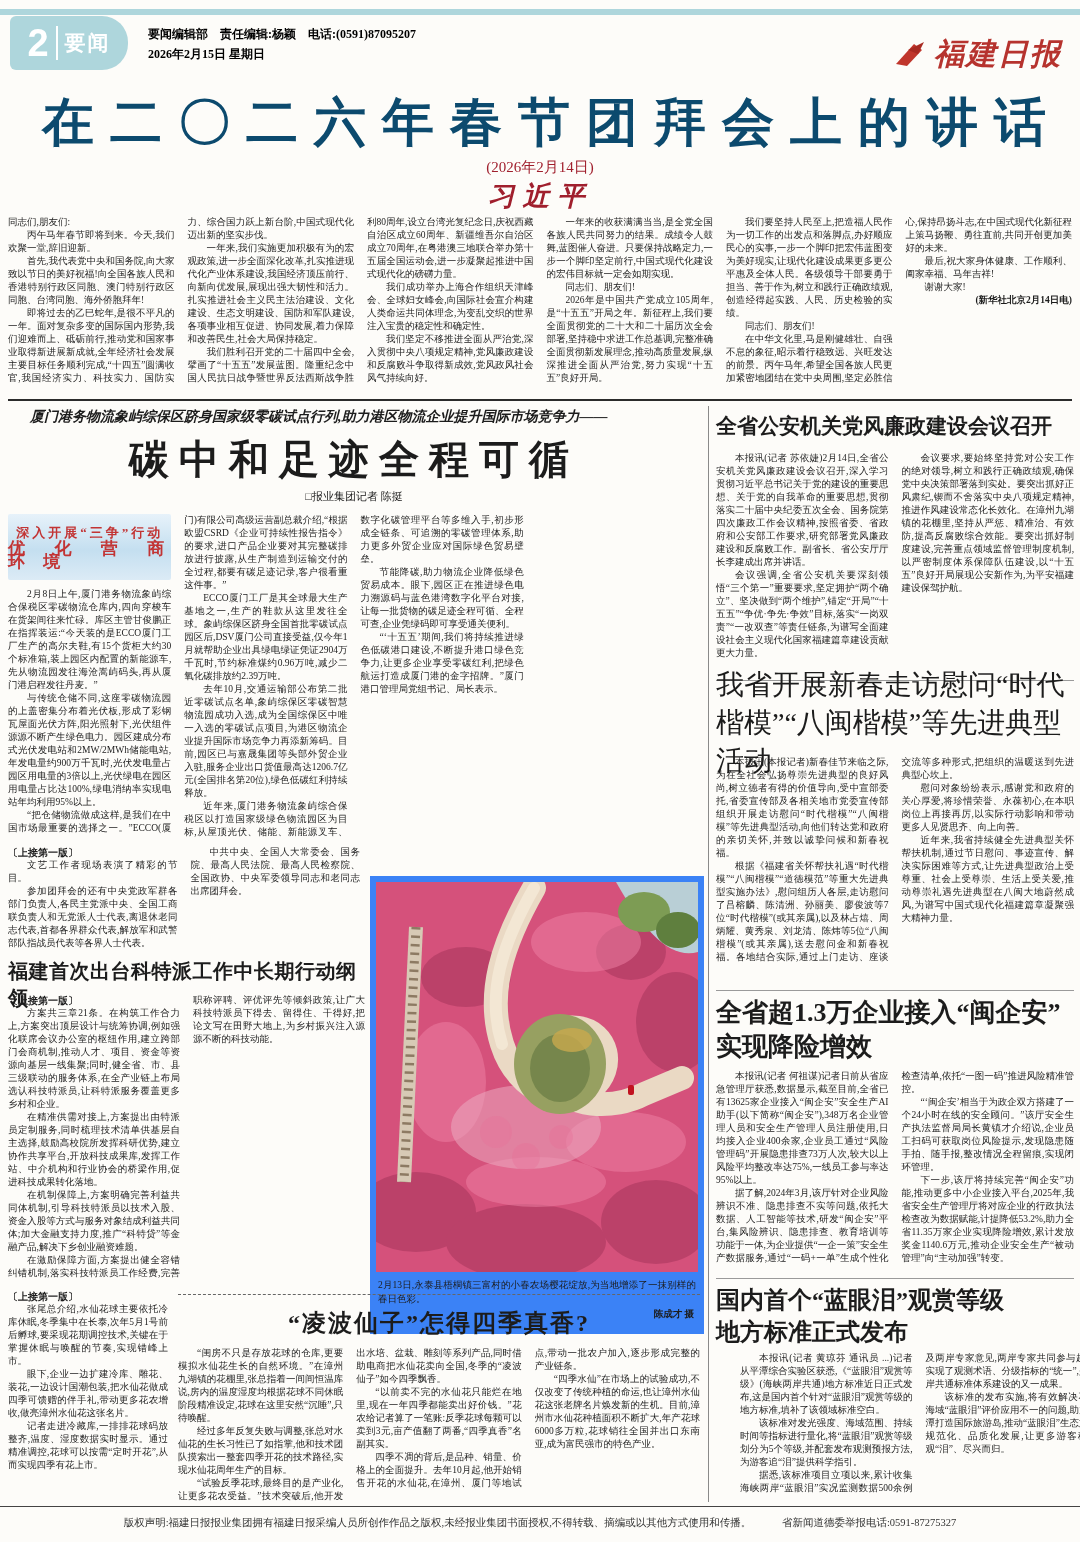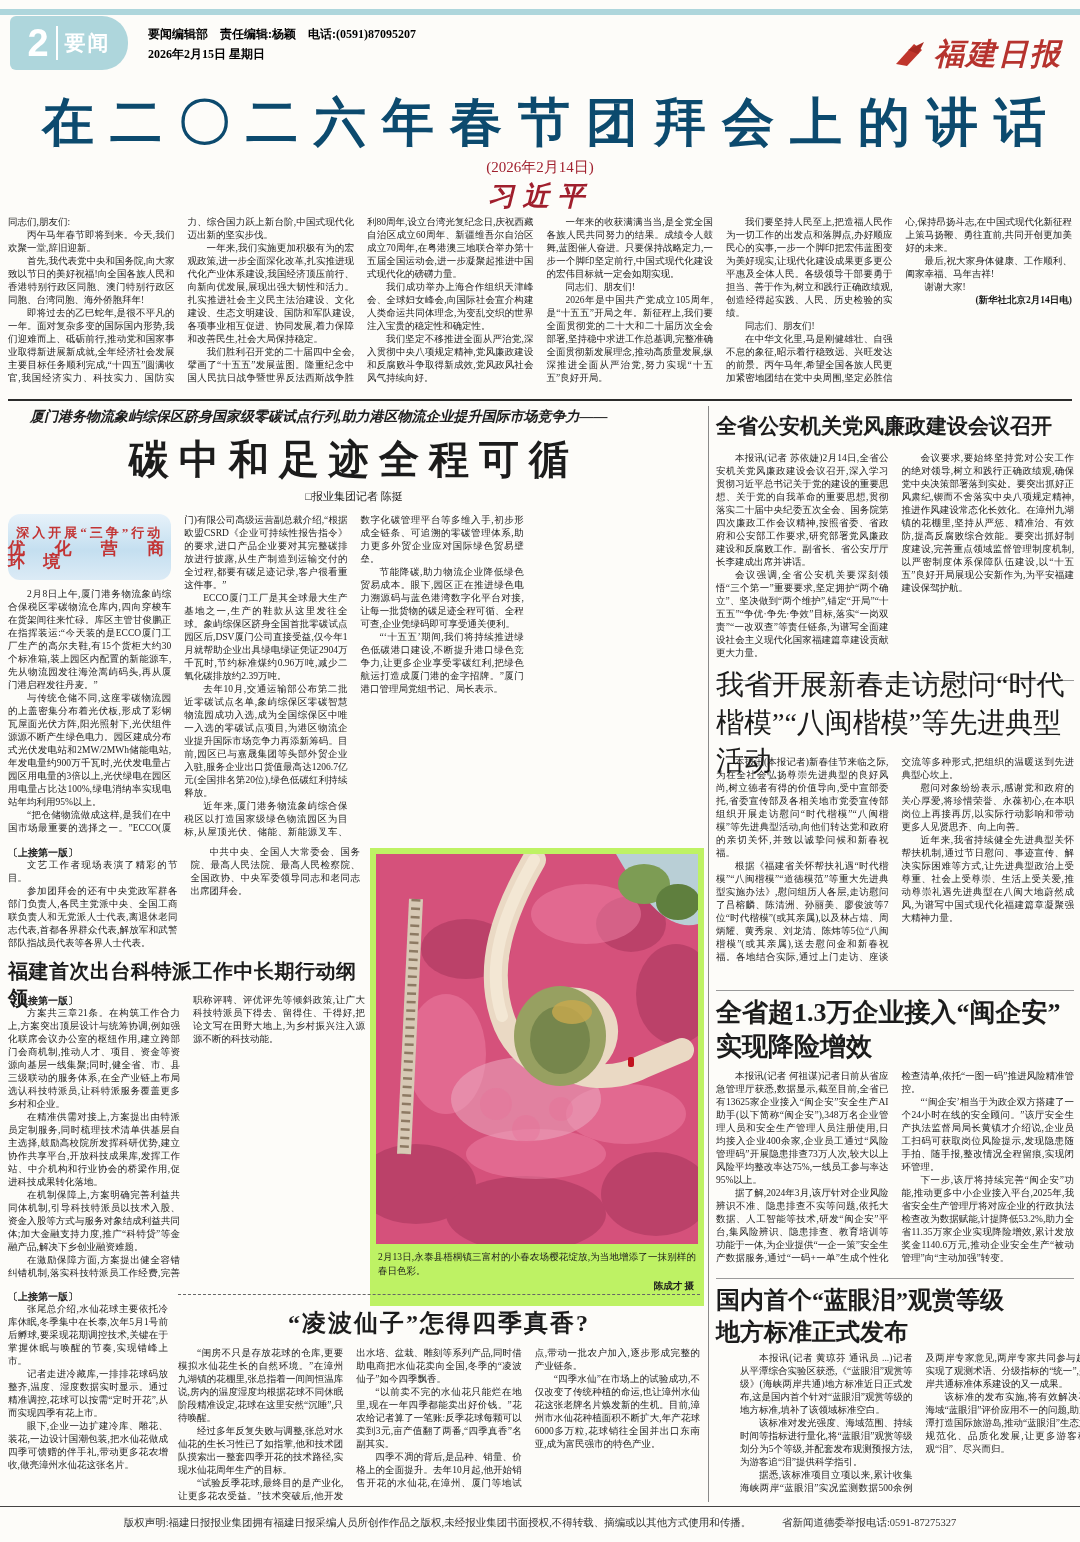--- a/index.html
+++ b/index.html
@@ -31,27 +31,27 @@
   .speech-body p:last-child{text-align:right;text-indent:0;font-weight:bold;}
   .rule{position:absolute;background:#2b2b2b;}
   
   .kicker{position:absolute;left:30px;top:408px;width:670px;font-size:14px;font-weight:bold;font-style:italic;}
   .carbon-hl{position:absolute;left:8px;top:432px;width:692px;text-align:center;font-size:40px;
              font-weight:900;letter-spacing:10px;}
   .carbon-by{position:absolute;left:8px;top:489px;width:692px;text-align:center;font-size:11px;}
   .carbon-body{left:8px;top:514px;width:692px;height:328px;column-count:4;column-gap:13px;}
   .promo{break-inside:avoid;width:100%;height:66px;margin-bottom:8px;
          background:linear-gradient(180deg,#e7f2fa 0%,#c4dff0 55%,#dcebf6 100%);
-         display:flex;flex-direction:column;align-items:center;justify-content:center;border-radius:12px;}
+         display:flex;flex-direction:column;align-items:center;justify-content:center;border-radius:2px;}
   .promo .l1{color:#c23434;font-size:13px;font-weight:bold;letter-spacing:3px;}
   .promo .l2{color:#c23434;font-size:17px;font-weight:900;letter-spacing:7px;margin-top:3px;}
   .contlabel{font-weight:bold;font-size:10px;text-indent:0 !important;}
   .cont1{left:8px;top:846px;width:352px;height:104px;column-count:2;column-gap:13px;}
   
-  .photo-wrap{position:absolute;left:370px;top:848px;width:334px;height:458px;background:#bef264;}
+  .photo-wrap{position:absolute;left:370px;top:876px;width:334px;height:458px;background:#3b82f6;}
   .photo-svg{position:absolute;left:6px;top:6px;}
   .caption{position:absolute;left:8px;top:402px;width:318px;font-size:9.5px;line-height:14px;text-align:justify;}
   .credit{position:absolute;right:10px;top:432px;font-size:9.5px;font-weight:bold;margin-left:42px;}
   
   .ktp-hl{position:absolute;left:8px;top:958px;width:357px;font-size:20px;font-weight:900;letter-spacing:.5px;}
   .ktp-body{left:8px;top:994px;width:357px;height:288px;column-count:2;column-gap:13px;}
   
   .narc-cont{left:8px;top:1290px;width:160px;height:214px;column-count:1;}
   
   .narc-zone{position:absolute;left:178px;top:1294px;width:522px;height:212px;border-top:1px dashed #666;}
@@ -184,21 +184,21 @@
   </div>
 
   <div class="ktp-hl">福建首次出台科特派工作中长期行动纲领</div>
   <div class="abs bodytxt ktp-body">
     <p class="contlabel">〔上接第一版〕</p>
     <span><p>方案共三章21条。在构筑工作合力上,方案突出顶层设计与统筹协调,例如强化联席会议办公室的枢纽作用,建立跨部门会商机制,推动人才、项目、资金等资源向基层一线集聚;同时,健全省、市、县三级联动的服务体系,在全产业链上布局选认科技特派员,让科特派服务覆盖更多乡村和企业。</p><p>在精准供需对接上,方案提出由特派员定制服务,同时梳理技术清单供基层自主选择,鼓励高校院所发挥科研优势,建立协作共享平台,开放科技成果库,发挥工作站、中介机构和行业协会的桥梁作用,促进科技成果转化落地。</p><p>在机制保障上,方案明确完善利益共同体机制,引导科技特派员以技术入股、资金入股等方式与服务对象结成利益共同体;加大金融支持力度,推广“科特贷”等金融产品,解决下乡创业融资难题。</p><p>在激励保障方面,方案提出健全容错纠错机制,落实科技特派员工作经费,完善职称评聘、评优评先等倾斜政策,让广大科技特派员下得去、留得住、干得好,把论文写在田野大地上,为乡村振兴注入源源不断的科技动能。</p></span>
   </div>
 
   <div class="abs bodytxt narc-cont">
     <p class="contlabel">〔上接第一版〕</p>
-    <span><p>张尾总介绍,水仙花球主要依托冷库休眠,冬季集中在长泰,次年5月1号前后孵球,要采现花期调控技术,关键在于掌握休眠与唤醒的节奏,实现错峰上市。</p><p>记者走进冷藏库,一排排花球码放整齐,温度、湿度数据实时显示。通过精准调控,花球可以按需“定时开花”,从而实现四季有花上市。</p><p>眼下,企业一边扩建冷库、雕花、装花,一边设计国潮包装,把水仙花做成四季可馈赠的伴手礼,带动更多花农增收,做亮漳州水仙花这张名片。</p></span>
+    <span><p>张尾总介绍,水仙花球主要依托冷库休眠,冬季集中在长泰,次年5月1号前后孵球,要采现花期调控技术,关键在于掌握休眠与唤醒的节奏,实现错峰上市。</p><p>眼下,企业一边扩建冷库、雕花、装花,一边设计国潮包装,把水仙花做成四季可馈赠的伴手礼,带动更多花农增收,做亮漳州水仙花这张名片。</p><p>记者走进冷藏库,一排排花球码放整齐,温度、湿度数据实时显示。通过精准调控,花球可以按需“定时开花”,从而实现四季有花上市。</p></span>
   </div>
 
   <div class="narc-zone">
     <div class="narc-hl">“凌波仙子”怎得四季真香?</div>
     <div class="bodytxt narc-body">
         <p>“闺房不只是存放花球的仓库,更要模拟水仙花生长的自然环境。”在漳州九湖镇的花棚里,张总指着一间间恒温库说,房内的温度湿度均根据花球不同休眠阶段精准设定,花球在这里安然“沉睡”,只待唤醒。</p>
         <p>经过多年反复失败与调整,张总对水仙花的生长习性已了如指掌,他和技术团队摸索出一整套四季开花的技术路径,实现水仙花周年生产的目标。</p>
         <p>“试验反季花球,最终目的是产业化,让更多花农受益。”技术突破后,他开发出水培、盆栽、雕刻等系列产品,同时借助电商把水仙花卖向全国,冬季的“凌波仙子”如今四季飘香。</p>
         <p>“以前卖不完的水仙花只能烂在地里,现在一年四季都能卖出好价钱。”花农给记者算了一笔账:反季花球每颗可以卖到3元,亩产值翻了两番,“四季真香”名副其实。</p>
         <p>四季不凋的背后,是品种、销量、价格上的全面提升。去年10月起,他开始销售开花的水仙花,在漳州、厦门等地试点,带动一批农户加入,逐步形成完整的产业链条。</p>

